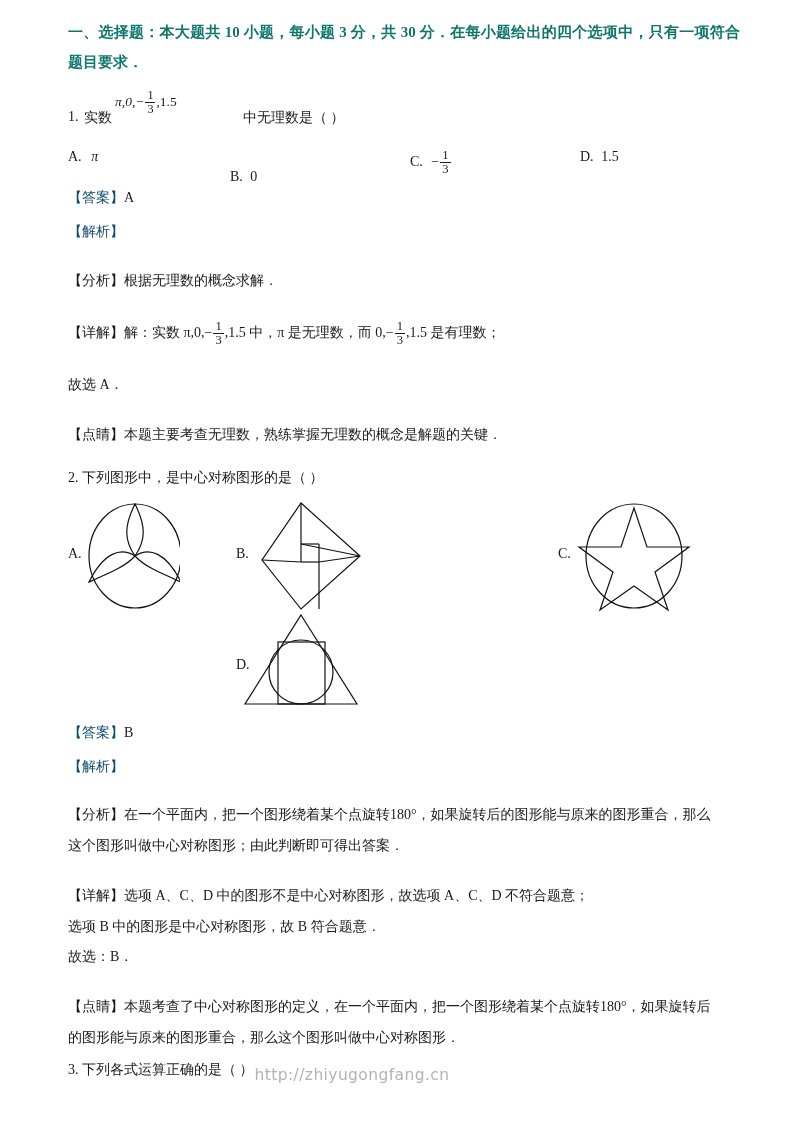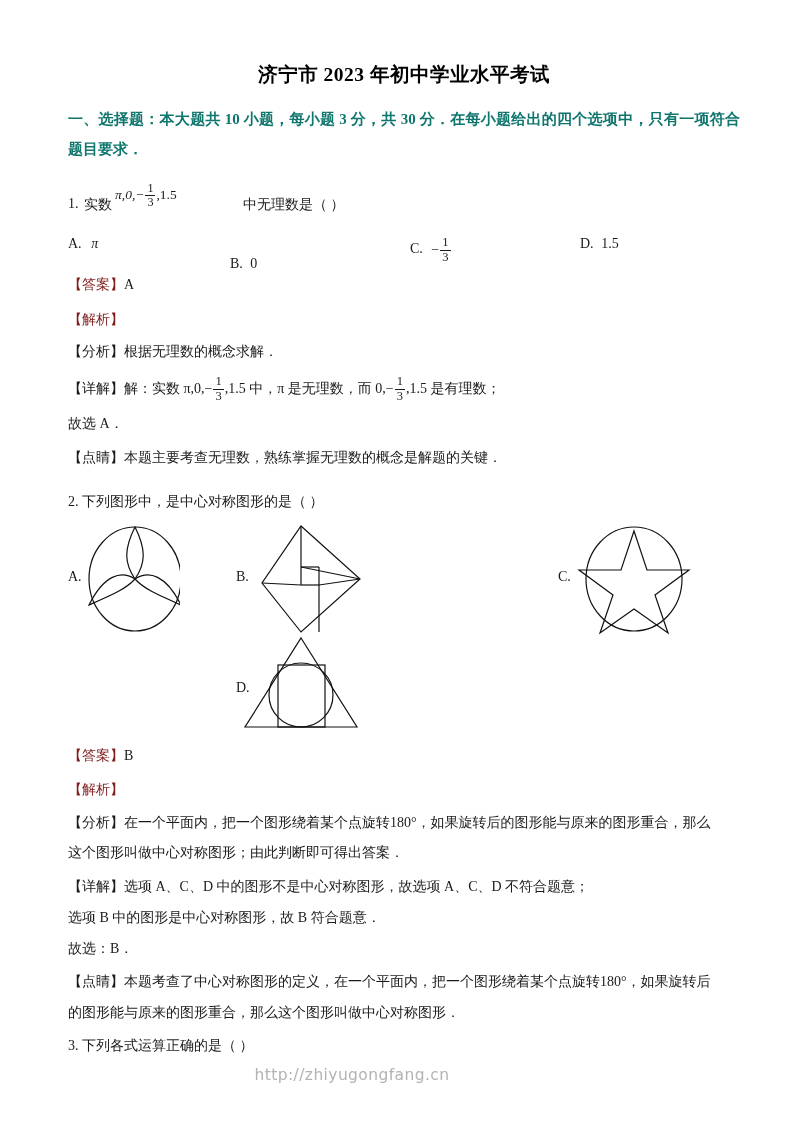--- a/index.html
+++ b/index.html
@@ -72,21 +72,21 @@
   .inlinemath { white-space: nowrap; }
 
   
   .q1-row {
     position: relative;
     height: 46px;
     margin-top: 10px;
     font-size: 14px;
   }
   .q1-num { position: absolute; left: 0; top: 22px; }
-  .q1-set { position: absolute; left: 47px; top: 8px; font-size: 13.5px; }
+  .q1-set { position: absolute; left: 47px; top: 2px; font-size: 13.5px; }
   .q1-tail { position: absolute; left: 175px; top: 22px; }
 
   
   .options {
     position: relative;
     height: 34px;
     font-size: 14px;
     margin-top: 10px;
   }
   .opt { position: absolute; top: 6px; white-space: nowrap; }
@@ -95,25 +95,25 @@
   .opt-c { left: 342px; }
   .opt-d { left: 512px; }
   .opt .lbl { font-style: normal; }
 
   
   .ansline {
     font-size: 14px;
     line-height: 1.95;
     margin-top: 7px;
   }
-  .tag-blue { color: #7f1d1d; }
+  .tag-blue { color: #0c4a6e; }
   .body-line {
     font-size: 14px;
     line-height: 2.05;
-    margin-top: 5px;
+    margin-top: 21px;
     text-align: justify;
   }
   .body-line.tight { margin-top: 2px; }
 
   
   .figrow {
     position: relative;
     height: 112px;
     margin-top: 8px;
   }
@@ -143,21 +143,20 @@
     letter-spacing: 0.4px;
   }
 </style>
 </head>
 <body>
 
 <div class="page">
 
   <div class="content">
 
-    <div class="doc-title">济宁市 2023 年初中学业水平考试</div>
 
     <div class="section-intro">一、选择题：本大题共 10 小题，每小题 3 分，共 30 分．在每小题给出的四个选项中，只有一项符合题目要求．</div>
 
     <div class="q1-row">
       <span class="q1-num">1.</span>
       <span class="q1-num" style="left:16px;">实数</span>
       <span class="q1-set inlinemath">
         <span class="math">π,0,−</span><span class="frac"><span class="num">1</span><span class="den">3</span></span><span class="mathup">,1.5</span>
       </span>
       <span class="q1-tail">中无理数是（     ）</span>

